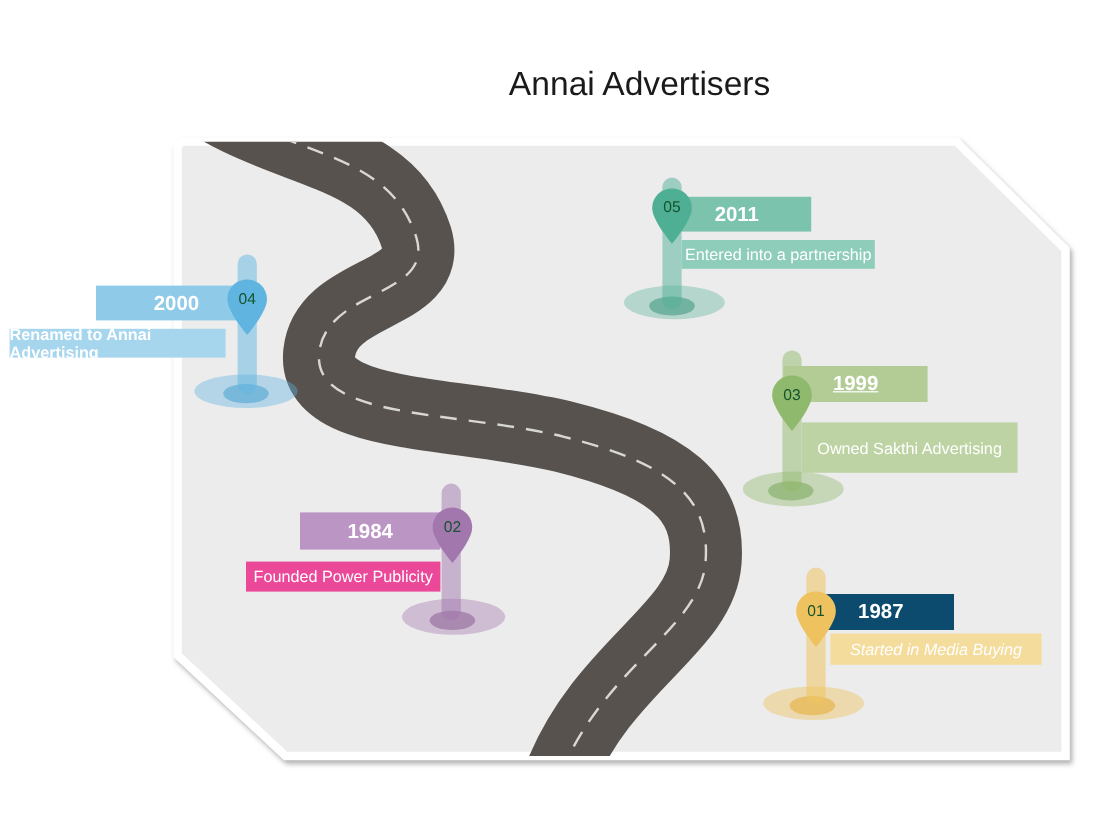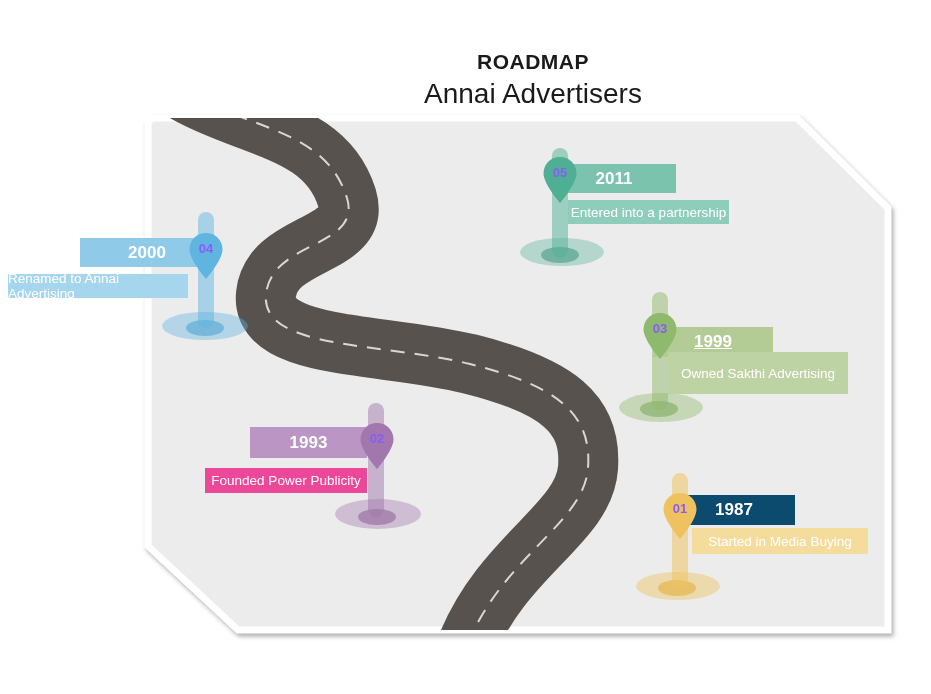--- a/index.html
+++ b/index.html
@@ -12,53 +12,53 @@
   .ms-el{position:absolute;box-sizing:border-box;}
   .pole{border-radius:8px;z-index:4;}
   .bar{display:flex;align-items:center;justify-content:center;color:#ffffff;z-index:5;}
   .year-bar{font-size:17px;font-weight:bold;}
   .desc-bar{font-size:13.5px;}
   .ellipse{border-radius:50%;z-index:3;}
   .ellipse.inner{z-index:4;}
   .pin{width:36px;height:48px;z-index:6;}
   .pin svg{display:block;width:36px;height:48px;}
   .pin .num{position:absolute;left:0;top:9px;width:100%;text-align:center;
-            color:#8b5cf6;font-size:13px;font-weight:bold;z-index:7;}
+            color:#14532d;font-size:13px;font-weight:normal;z-index:7;}
   
   .teal  .pole{background:rgba(79,175,149,0.50);}
   .teal  .year-bar{background:#7cc3ae;}
   .teal  .desc-bar{background:#8dcdba;}
   .teal  .ellipse.outer{background:rgba(79,175,149,0.35);}
   .teal  .ellipse.inner{background:rgba(58,150,124,0.55);}
   .teal  .pin path{fill:#4faf95;}
   
   .blue  .pole{background:rgba(95,181,224,0.50);}
   .blue  .year-bar{background:#8fcae9;padding-left:12px;}
-  .blue  .desc-bar{background:#a6d5ee;}
+  .blue  .desc-bar{background:#a6d5ee;font-weight:bold;}
   .blue  .ellipse.outer{background:rgba(95,181,224,0.40);}
   .blue  .ellipse.inner{background:rgba(70,160,210,0.55);}
   .blue  .pin path{fill:#5fb5e0;}
   
   .green .pole{background:rgba(143,185,108,0.50);}
   .green .year-bar{background:#b3cc96;}
   .green .desc-bar{background:#bdd3a3;}
   .green .ellipse.outer{background:rgba(143,185,108,0.40);}
   .green .ellipse.inner{background:rgba(120,165,85,0.55);}
   .green .pin path{fill:#8fb96c;}
   
   .purple .pole{background:rgba(162,120,174,0.50);}
   .purple .year-bar{background:#bb95c4;}
   .purple .desc-bar{background:#ec4899;}
   .purple .ellipse.outer{background:rgba(162,120,174,0.40);}
   .purple .ellipse.inner{background:rgba(140,95,150,0.55);}
   .purple .pin path{fill:#a277ae;}
   
   .yellow .pole{background:rgba(238,196,97,0.55);}
   .yellow .year-bar{background:#0c4a6e;}
-  .yellow .desc-bar{background:#f4dc9c;}
+  .yellow .desc-bar{background:#f4dc9c;font-style:italic;}
   .yellow .ellipse.outer{background:rgba(238,196,97,0.45);}
   .yellow .ellipse.inner{background:rgba(230,175,60,0.60);}
   .yellow .pin path{fill:#eec35f;}
 </style>
 </head>
 <body>
 
 <div id="stage">
 
   <svg id="bg-svg" width="931" height="694" viewBox="0 0 931 694">
@@ -70,21 +70,20 @@
     <g style="filter:drop-shadow(2px 3px 2px rgba(110,110,110,0.55));">
       <path d="M152,118 L797,118 L888,208 L888,630 L238,630 L148,546 L148,122 Z" fill="#ececec" stroke="#ffffff" stroke-width="7" stroke-linejoin="miter"></path>
     </g>
     <g clip-path="url(#canvasClip)">
       <path d="M 150,68 C 225,132 322,118 347,198 C 362,248 272,240 266,294 C 260,350 380,342 470,364 C 558,386 592,414 588,468 C 584,524 502,556 466,648" fill="none" stroke="#57524d" stroke-width="60"></path>
       <path d="M 150,68 C 225,132 322,118 347,198 C 362,248 272,240 266,294 C 260,350 380,342 470,364 C 558,386 592,414 588,468 C 584,524 502,556 466,648" fill="none" stroke="#d9d7d5" stroke-width="2" stroke-dasharray="14 10"></path>
     </g>
   </svg>
 
   <div class="titles">
-    <h1>ROADMAP</h1>
     <h2>Annai Advertisers</h2>
   </div>
 
   <div class="teal">
     <div class="ms-el ellipse outer" style="left:520px;top:238px;width:84px;height:28px;"></div>
     <div class="ms-el ellipse inner" style="left:541px;top:247px;width:38px;height:16px;"></div>
     <div class="ms-el pole" style="left:552px;top:148px;width:16px;height:110px;"></div>
     <div class="ms-el bar year-bar" style="left:552px;top:164px;width:124px;height:29px;">2011</div>
     <div class="ms-el bar desc-bar" style="left:568px;top:200px;width:161px;height:24px;">Entered into a partnership</div>
     <div class="ms-el pin" style="left:542px;top:156px;">
@@ -106,35 +105,35 @@
           <path d="M18 1 C8.6 1 1.5 8.3 1.5 17.5 C1.5 28 18 47 18 47 C18 47 34.5 28 34.5 17.5 C34.5 8.3 27.4 1 18 1 Z"></path>
         </svg>
       <span class="num">04</span>
     </div>
   </div>
 
   <div class="green">
     <div class="ms-el ellipse outer" style="left:619px;top:393px;width:84px;height:29px;"></div>
     <div class="ms-el ellipse inner" style="left:640px;top:401px;width:38px;height:16px;"></div>
     <div class="ms-el pole" style="left:652px;top:292px;width:16px;height:118px;"></div>
-    <div class="ms-el bar year-bar" style="left:653px;top:327px;width:120px;height:30px;text-decoration:underline;">1999</div>
+    <div class="ms-el bar year-bar" style="left:653px;top:305px;width:120px;height:30px;text-decoration:underline;">1999</div>
     <div class="ms-el bar desc-bar" style="left:668px;top:352px;width:180px;height:42px;">Owned Sakthi Advertising</div>
     <div class="ms-el pin" style="left:642px;top:312px;">
       <svg viewBox="0 0 36 48">
           <path d="M18 1 C8.6 1 1.5 8.3 1.5 17.5 C1.5 28 18 47 18 47 C18 47 34.5 28 34.5 17.5 C34.5 8.3 27.4 1 18 1 Z"></path>
         </svg>
       <span class="num">03</span>
     </div>
   </div>
 
   <div class="purple">
     <div class="ms-el ellipse outer" style="left:335px;top:499px;width:86px;height:30px;"></div>
     <div class="ms-el ellipse inner" style="left:358px;top:509px;width:38px;height:16px;"></div>
     <div class="ms-el pole" style="left:368px;top:403px;width:16px;height:114px;"></div>
-    <div class="ms-el bar year-bar" style="left:250px;top:427px;width:117px;height:31px;">1993</div>
+    <div class="ms-el bar year-bar" style="left:250px;top:427px;width:117px;height:31px;">1984</div>
     <div class="ms-el bar desc-bar" style="left:205px;top:468px;width:162px;height:25px;">Founded Power Publicity</div>
     <div class="ms-el pin" style="left:359px;top:422px;">
       <svg viewBox="0 0 36 48">
           <path d="M18 1 C8.6 1 1.5 8.3 1.5 17.5 C1.5 28 18 47 18 47 C18 47 34.5 28 34.5 17.5 C34.5 8.3 27.4 1 18 1 Z"></path>
         </svg>
       <span class="num">02</span>
     </div>
   </div>
 
   <div class="yellow">

